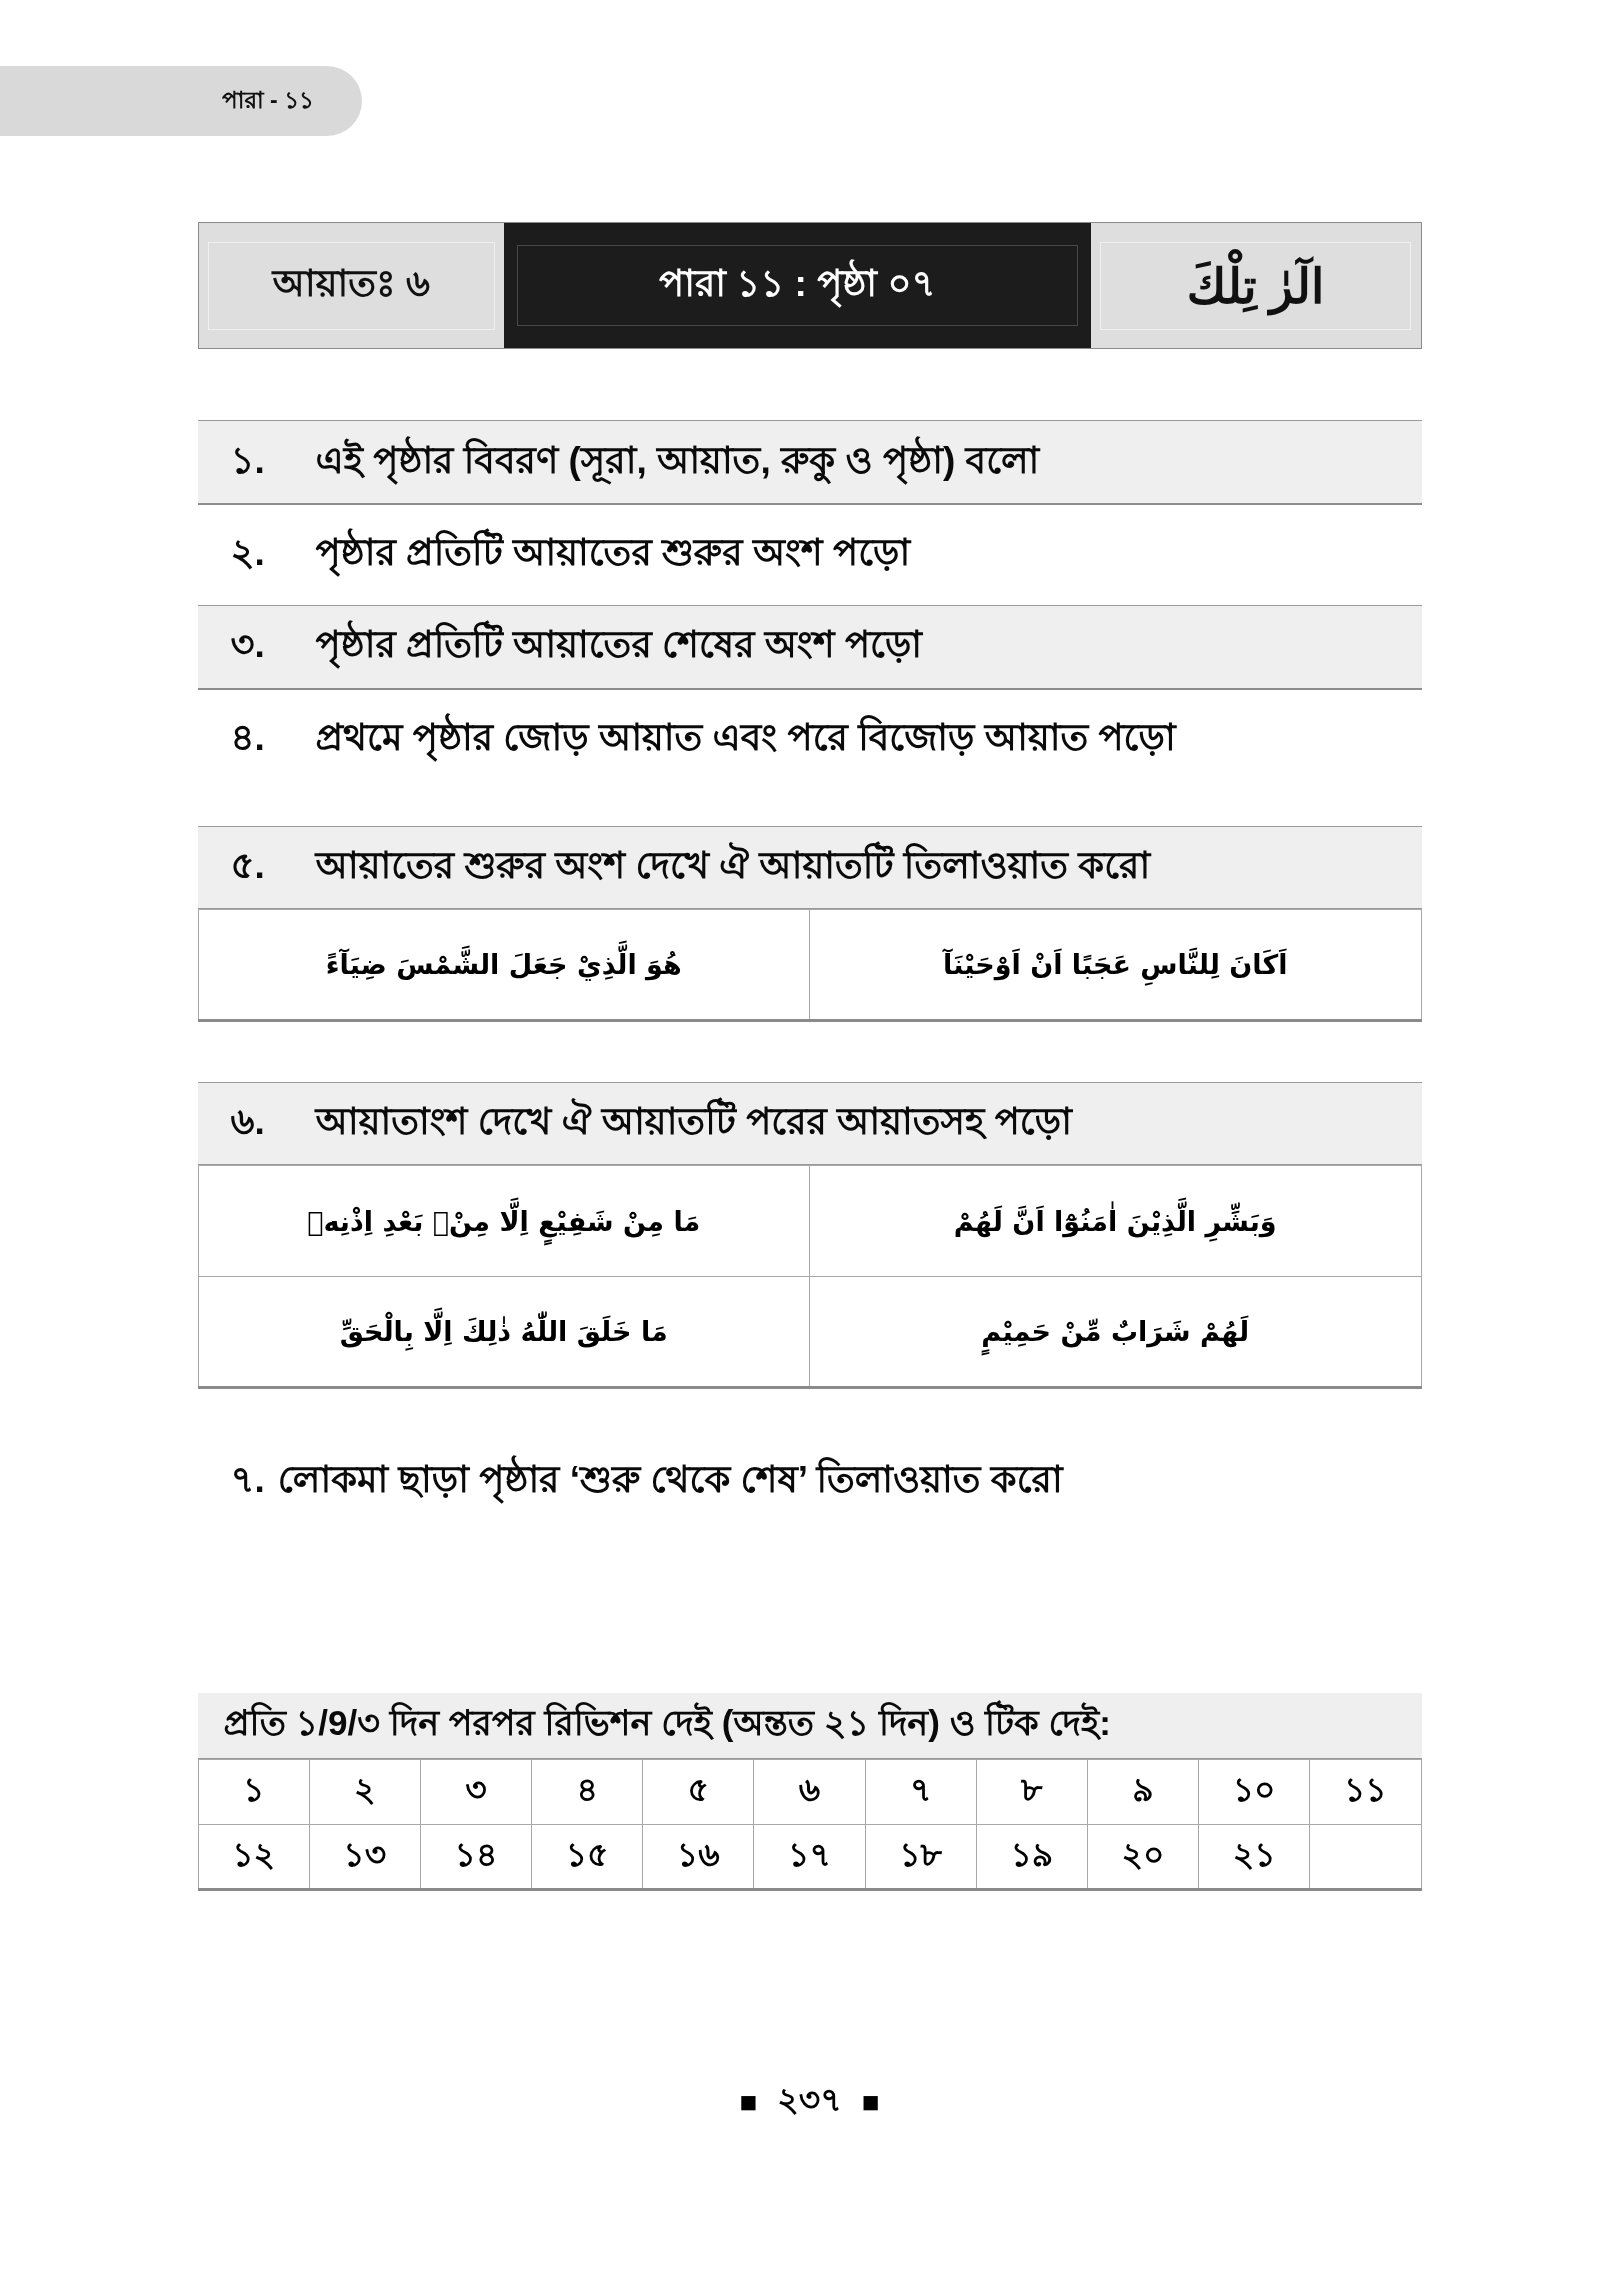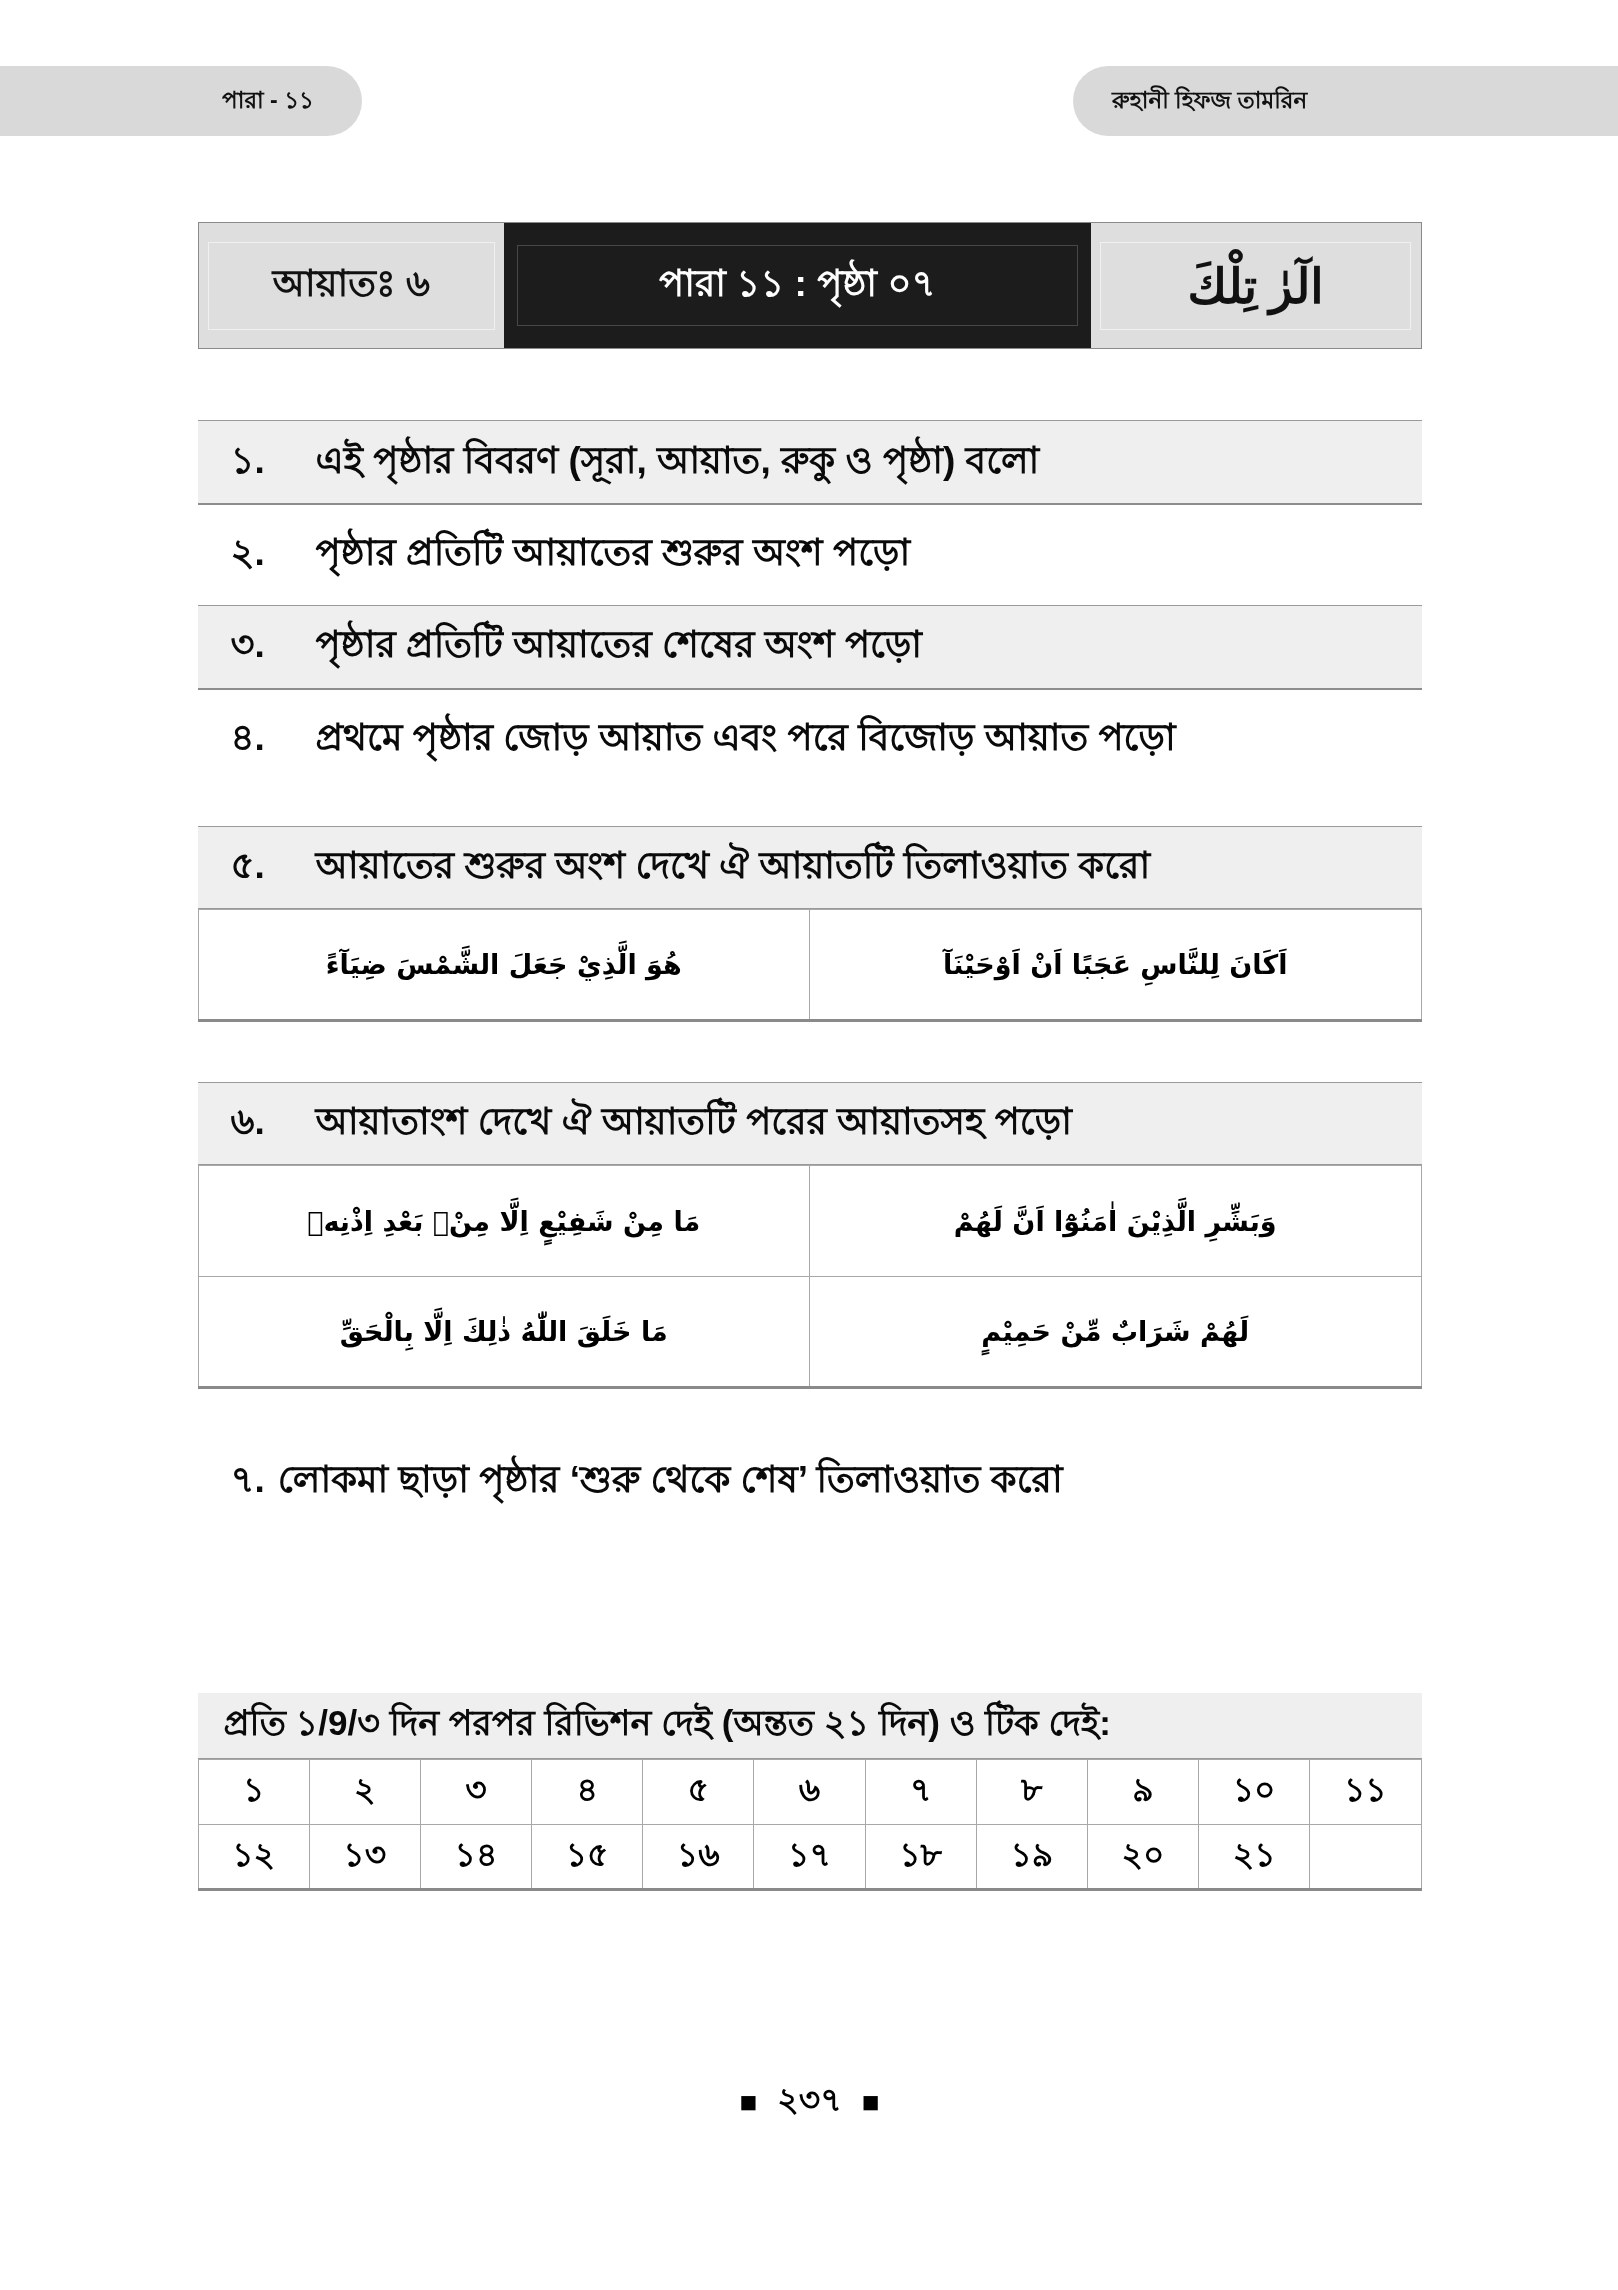--- a/index.html
+++ b/index.html
@@ -42,21 +42,21 @@
   .tb-ayat  { width: 25%; font-size: 37px; font-weight: 700; }
   .tb-black {
     width: 48%;
     background: #1c1c1c; color: #ffffff;
     font-size: 37px; font-weight: 700;
   }
   .tb-black::after {
     content: ""; position: absolute; inset: 22px 13px;
     border: 0.9px solid #474747; pointer-events: none;
   }
-  .tb-arabic { width: 27%; font-size: 48px; font-weight: 700; direction: rtl; font-family: Liberation Serif, serif; }
+  .tb-arabic { width: 27%; font-size: 48px; font-weight: 700; direction: rtl; font-family: Liberation Sans, sans-serif; }
 
   
   .instructions { margin-top: 71px; }
   .inst-item {
     height: 85px; margin-bottom: 7.4px;
     display: flex; align-items: center;
     font-size: 37px; font-weight: 700; color: #0a0a0a;
     padding-left: 33px;
   }
   .inst-item.shaded {
@@ -137,23 +137,20 @@
   .footer .sq { font-size: 29.5px; line-height: 1; }
 </style>
 </head>
 <body>
 
 <div class="page">
 
   <div class="top-header">
     <div class="pill pill-left">
       <span>পারা - ১১</span>
-    </div>
-    <div class="pill pill-right">
-      <span>রুহানী হিফজ তামরিন</span>
     </div>
   </div>
 
   <div class="content">
 
     <div class="title-bar">
       <div class="tb-cell tb-gray tb-ayat">আয়াতঃ ৬</div>
       <div class="tb-cell tb-black">পারা ১১ : পৃষ্ঠা ০৭</div>
       <div class="tb-cell tb-gray tb-arabic">الٓرٰ تِلْكَ</div>
     </div>

